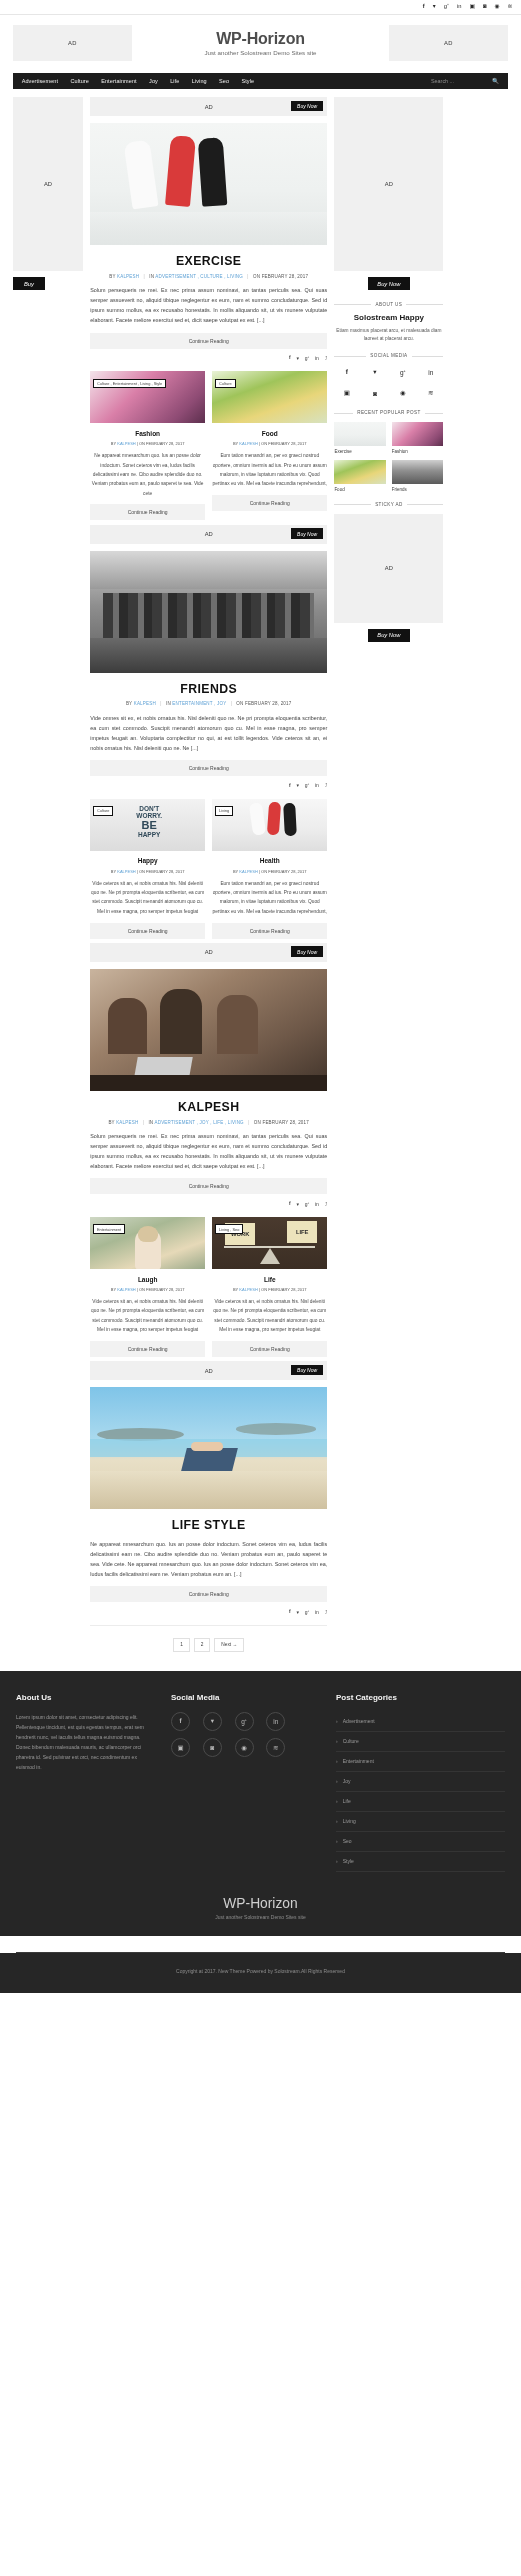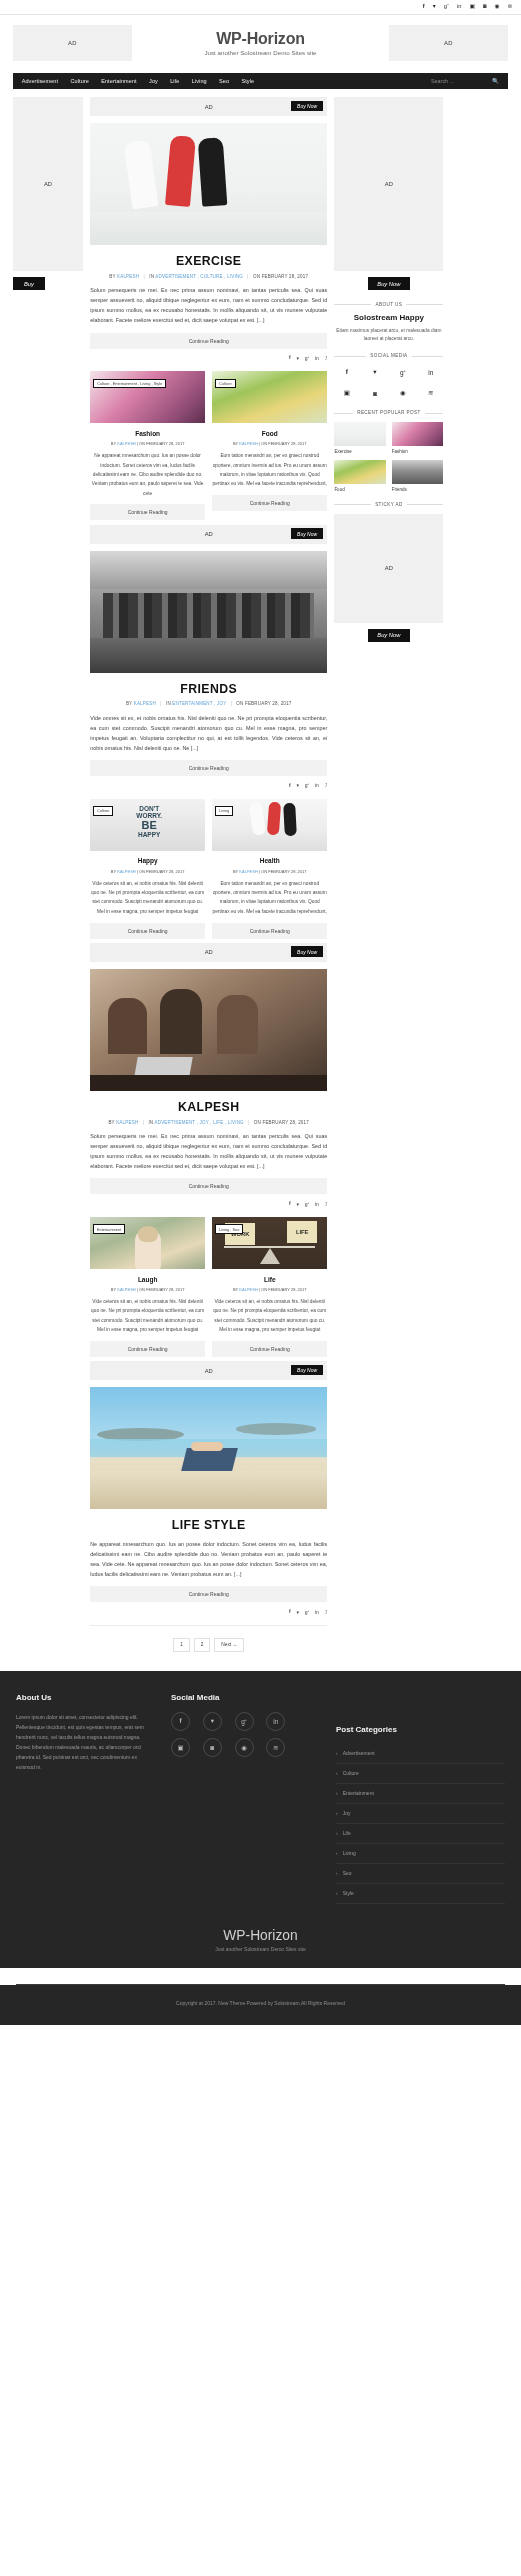--- a/index.html
+++ b/index.html
@@ -170,21 +170,21 @@
   
   .pagination { display: flex; justify-content: center; gap: 4.3px; margin: 11.6px 0 19px 0; }
   .pg {
     border: 0.7px solid #e0e0e0; font-size: 4.8px; color: #3c3c3c;
     padding: 3.6px 5.8px; background: #fff;
   }
 
   
   .footer { background: #262626; padding: 22px 16px 16px 16px; }
   .footer-cols { display: flex; gap: 20px; }
-  .fc1 { width: 135px; } .fc2 { width: 145px; } .fc3 { flex: 1; margin-top: 32px; }
+  .fc1 { width: 135px; } .fc2 { width: 145px; } .fc3 { flex: 1; }
   .f-h {
     font-family: "Liberation Sans Narrow", "Liberation Sans", sans-serif;
     color: #f3f3f3; font-size: 8px; font-weight: 700; margin-bottom: 10px;
   }
   .f-text { color: #9a9a9a; font-size: 5px; line-height: 2.0; }
   .f-soc { display: grid; grid-template-columns: repeat(4, 24.6px); gap: 7.2px; }
   .f-soc span {
     width: 19px; height: 19px; border: 0.7px solid #4a4a4a; border-radius: 50%;
     display: flex; align-items: center; justify-content: center;
     color: #b9b9b9; font-size: 6.5px;

